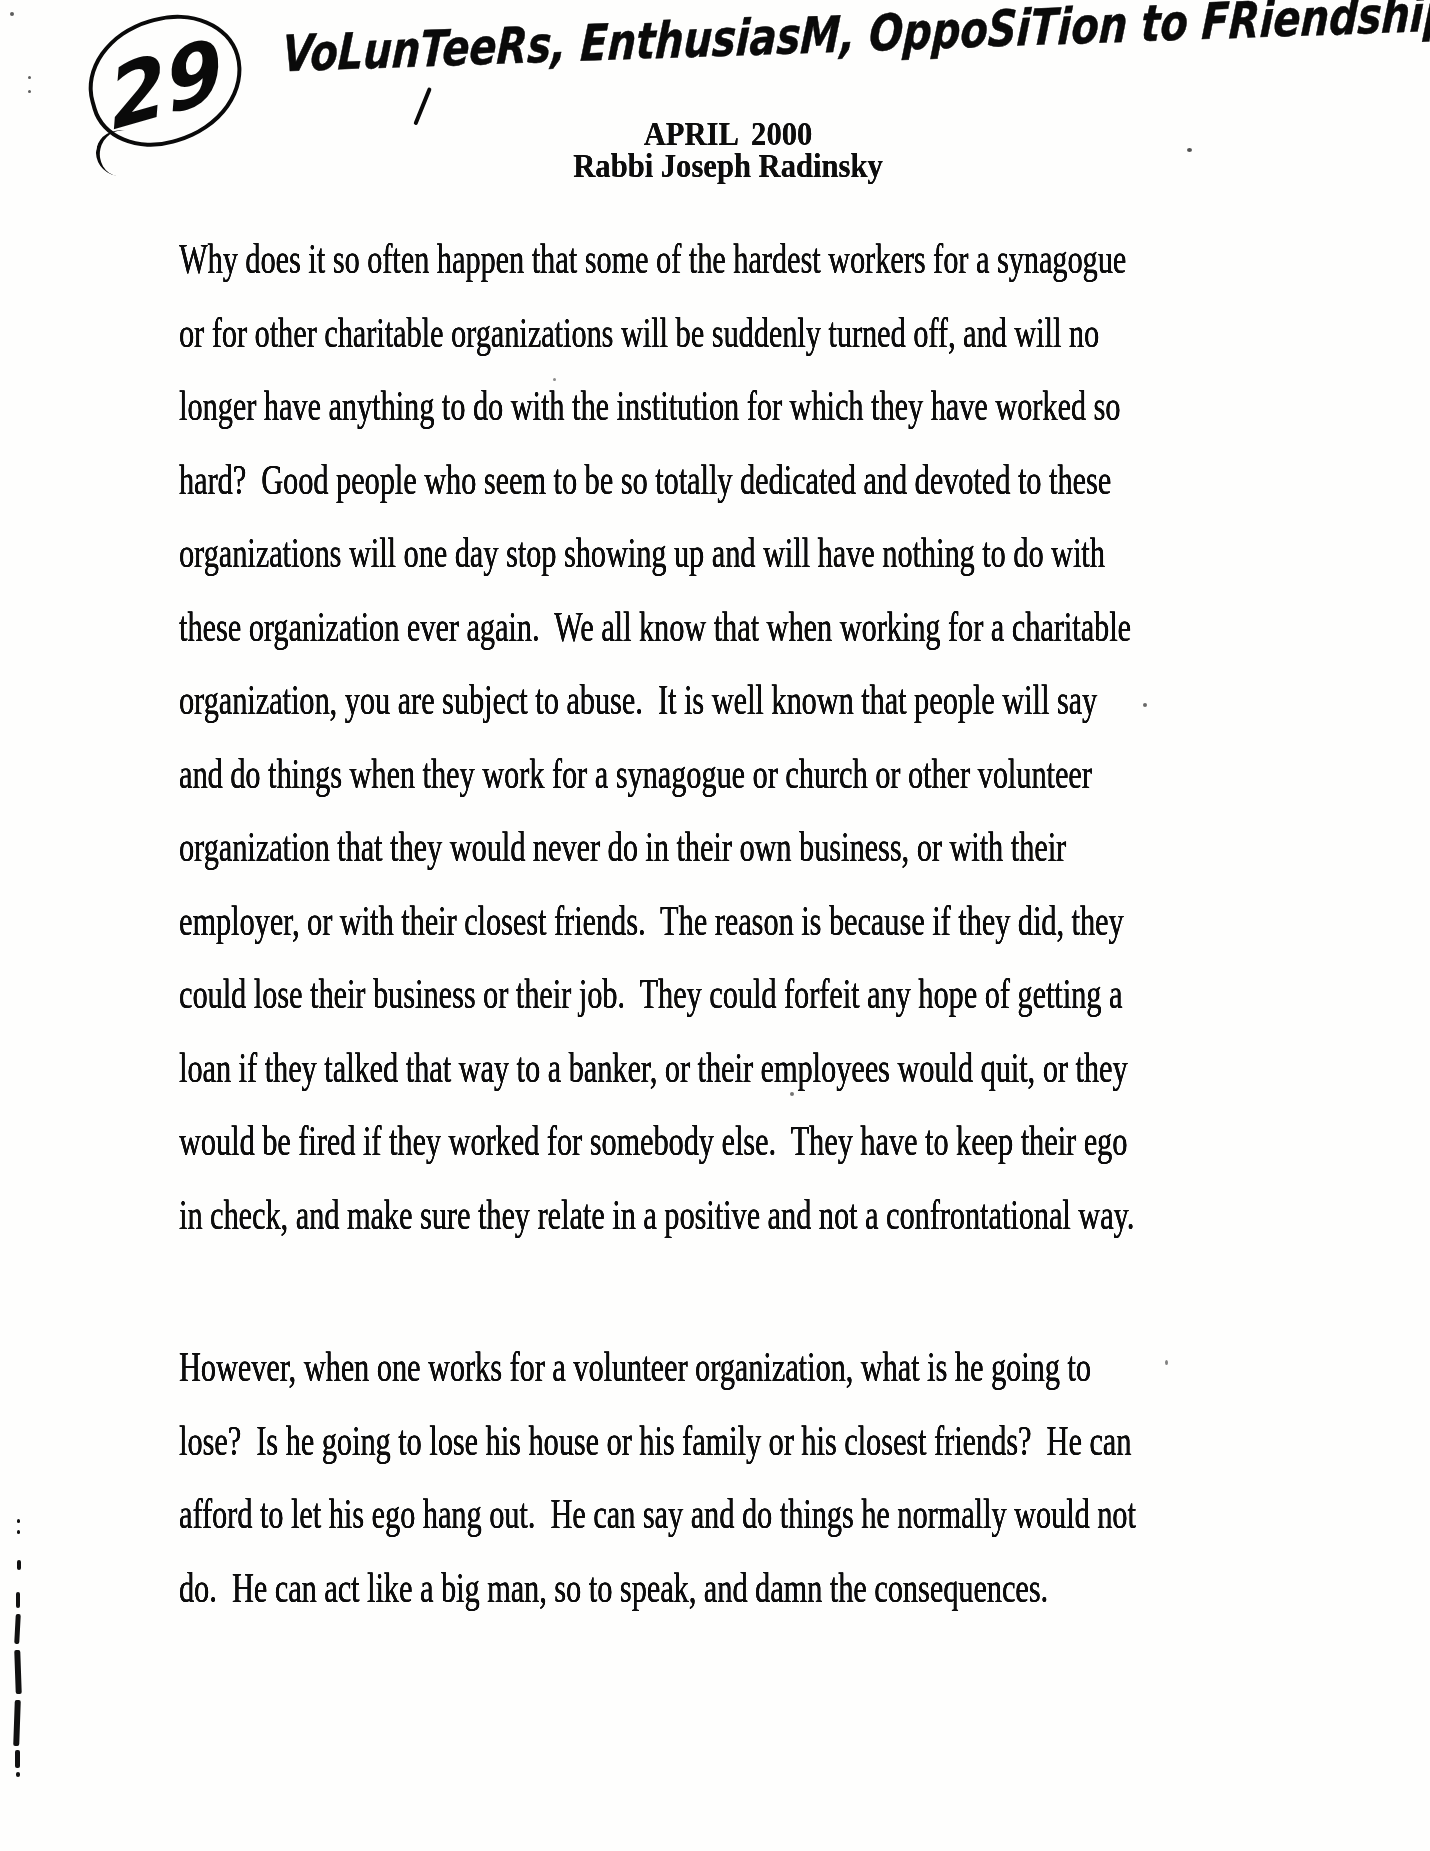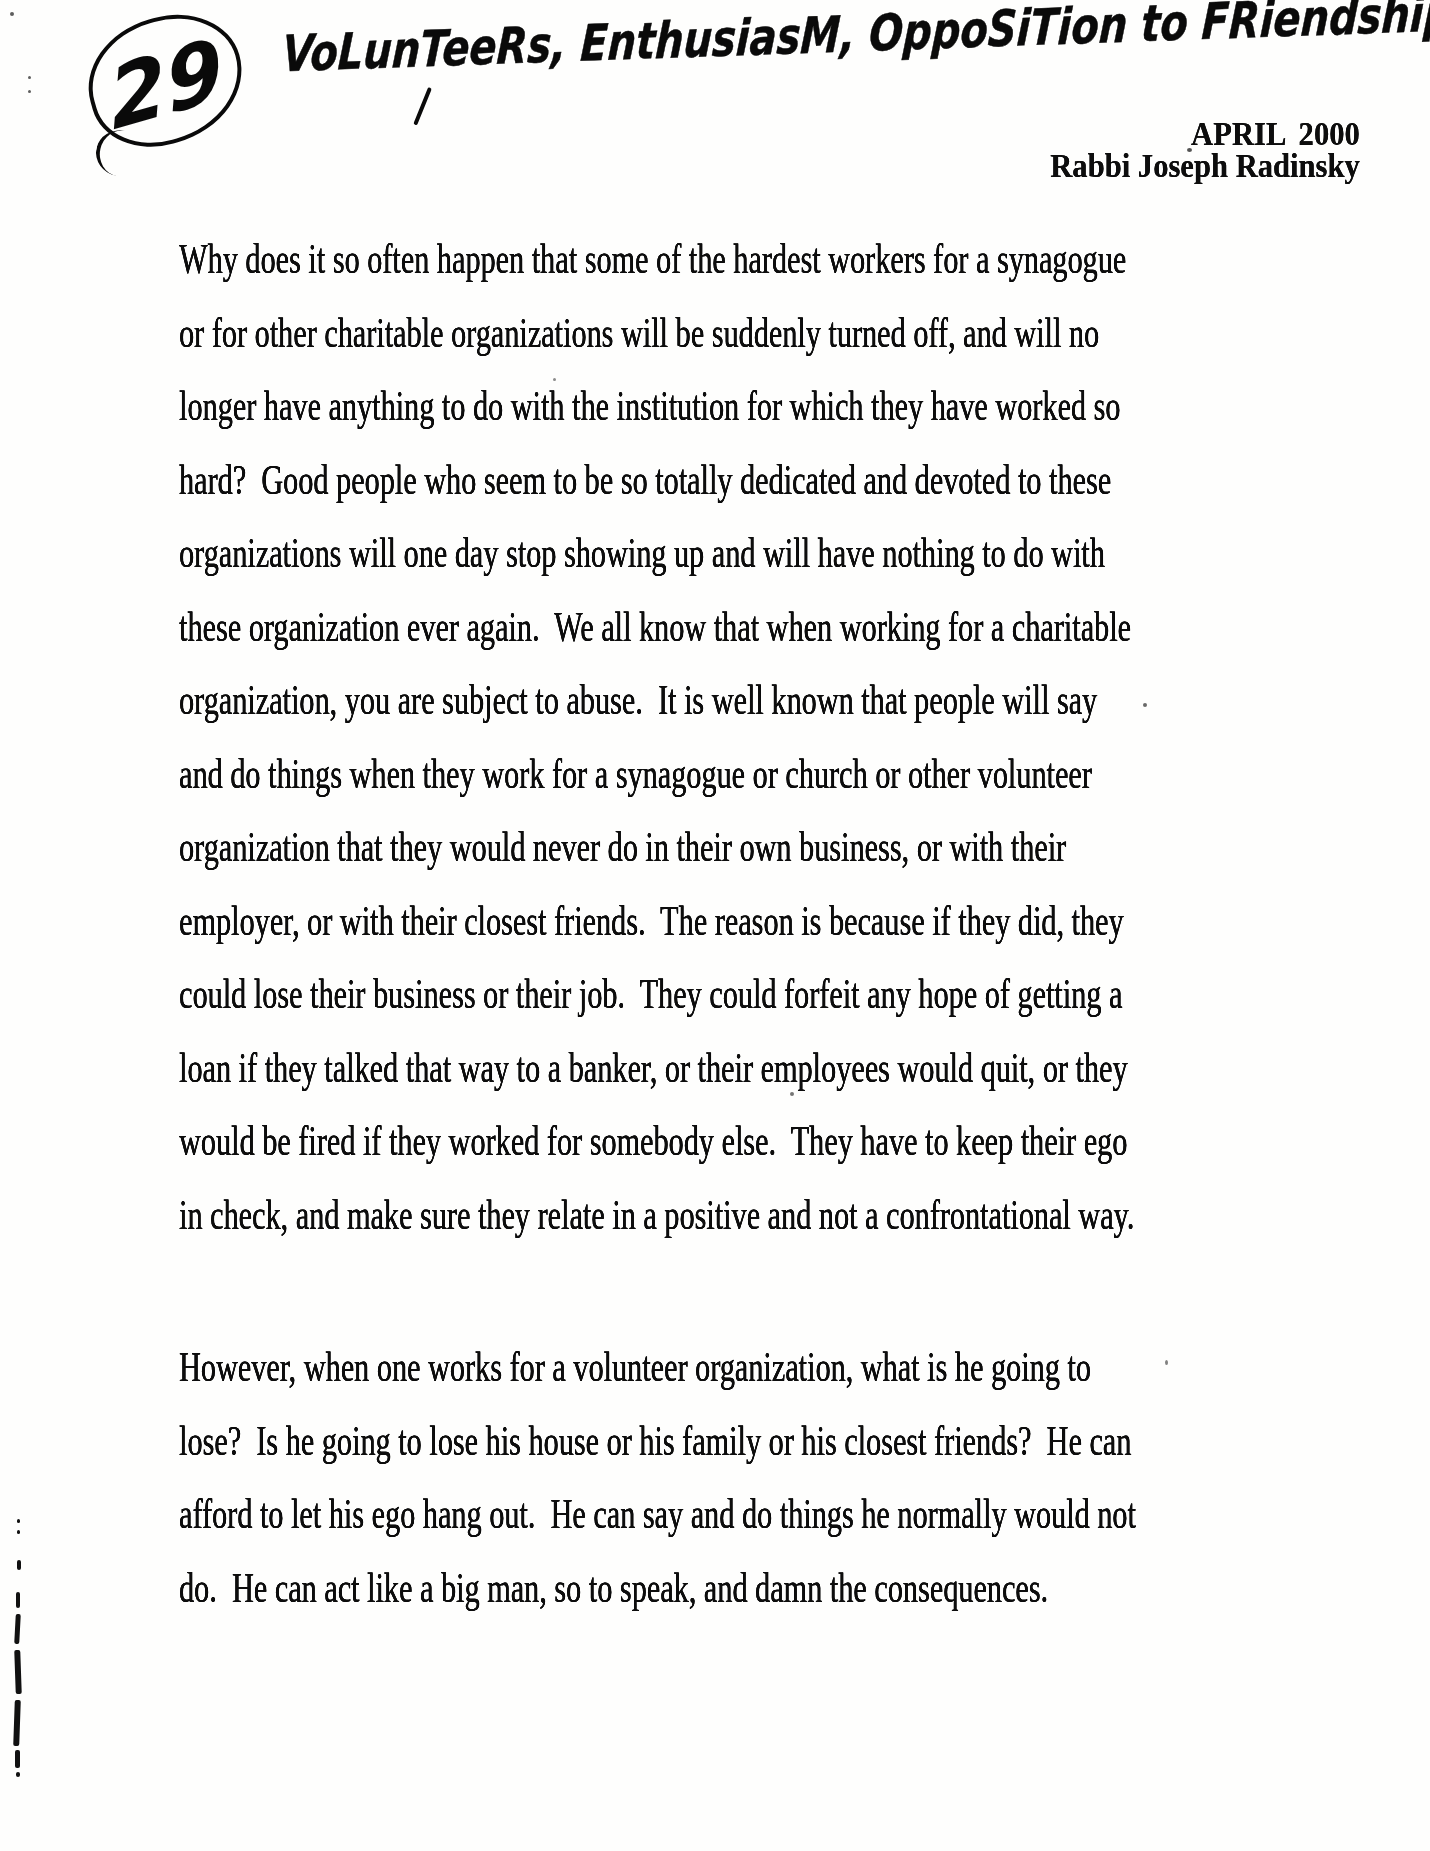--- a/index.html
+++ b/index.html
@@ -44,21 +44,21 @@
     -webkit-text-stroke:0.5px #0a0a0a;
   }
   .pen-stroke{
     position:absolute;background:#0a0a0a;border-radius:2px;
   }
   .stroke-comma1{left:332px;top:92px;width:4px;height:40px;transform:rotate(24deg);}
 
   
   .header{
     position:absolute;left:26px;top:118px;width:1404px;
-    text-align:right;font-weight:bold;line-height:32px;
+    text-align:center;font-weight:bold;line-height:32px;
     text-shadow:0 0 0.4px #000;
   }
   .header .date{font-size:34px;transform:scaleX(0.9);transform-origin:50% 50%;word-spacing:7px;}
   .header .author{font-size:34px;transform:scaleX(0.9);transform-origin:50% 50%;}
 
   
   .para{position:absolute;left:179px;}
   .para.p1{top:223px;}
   .para.p2{top:1331px;}
   .line{height:73.5px;line-height:73.5px;white-space:pre;}

